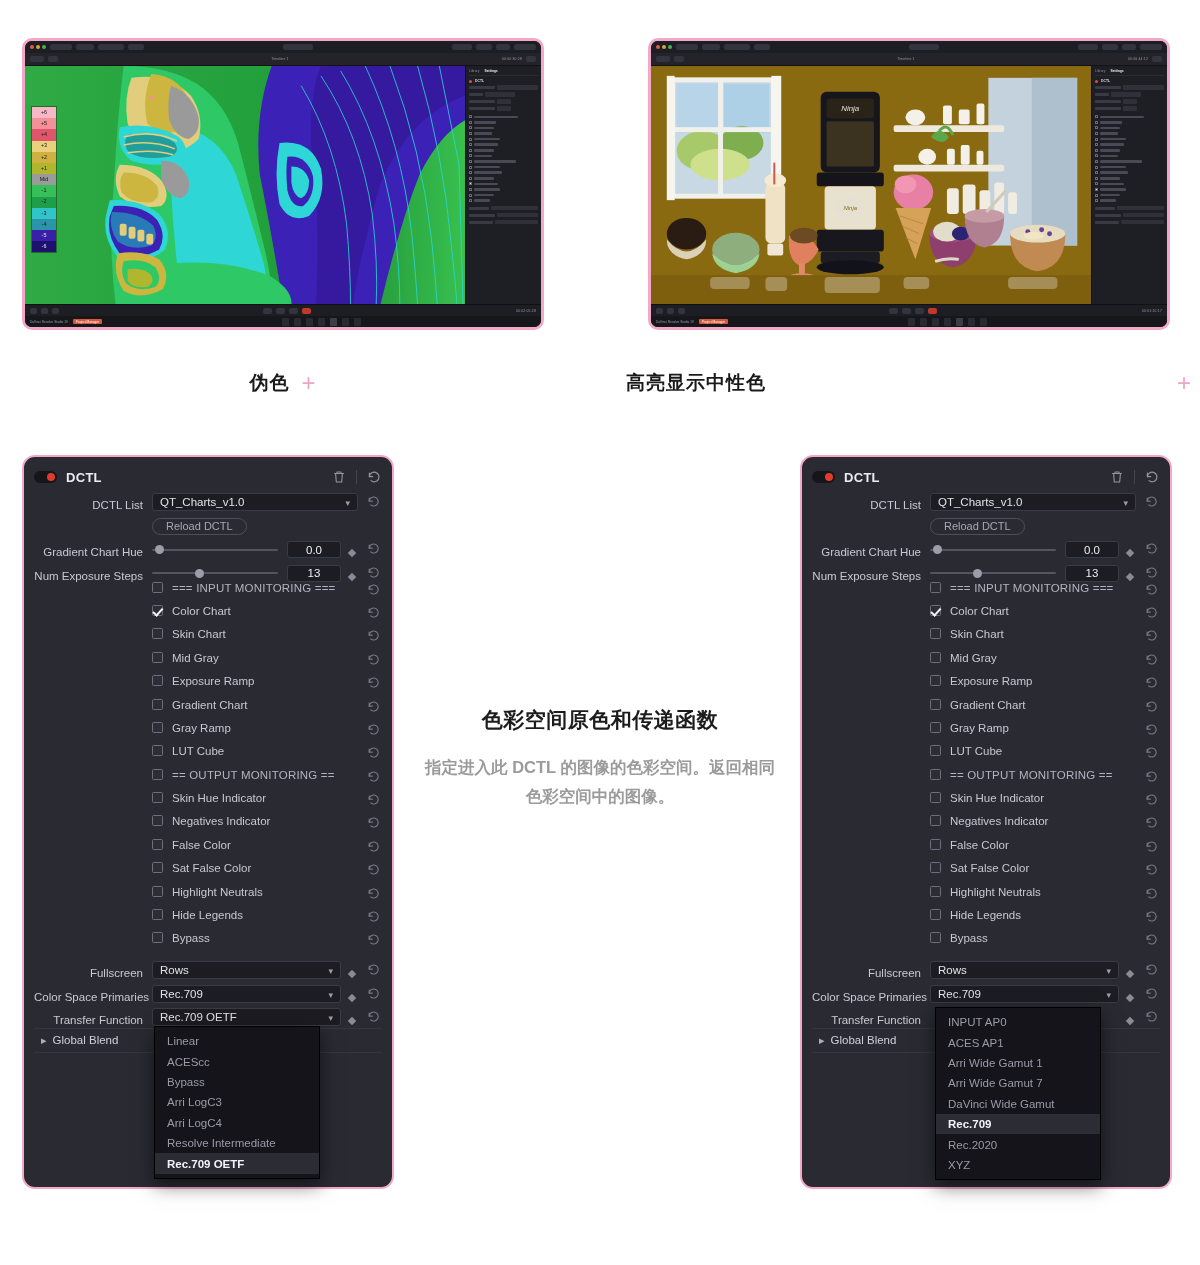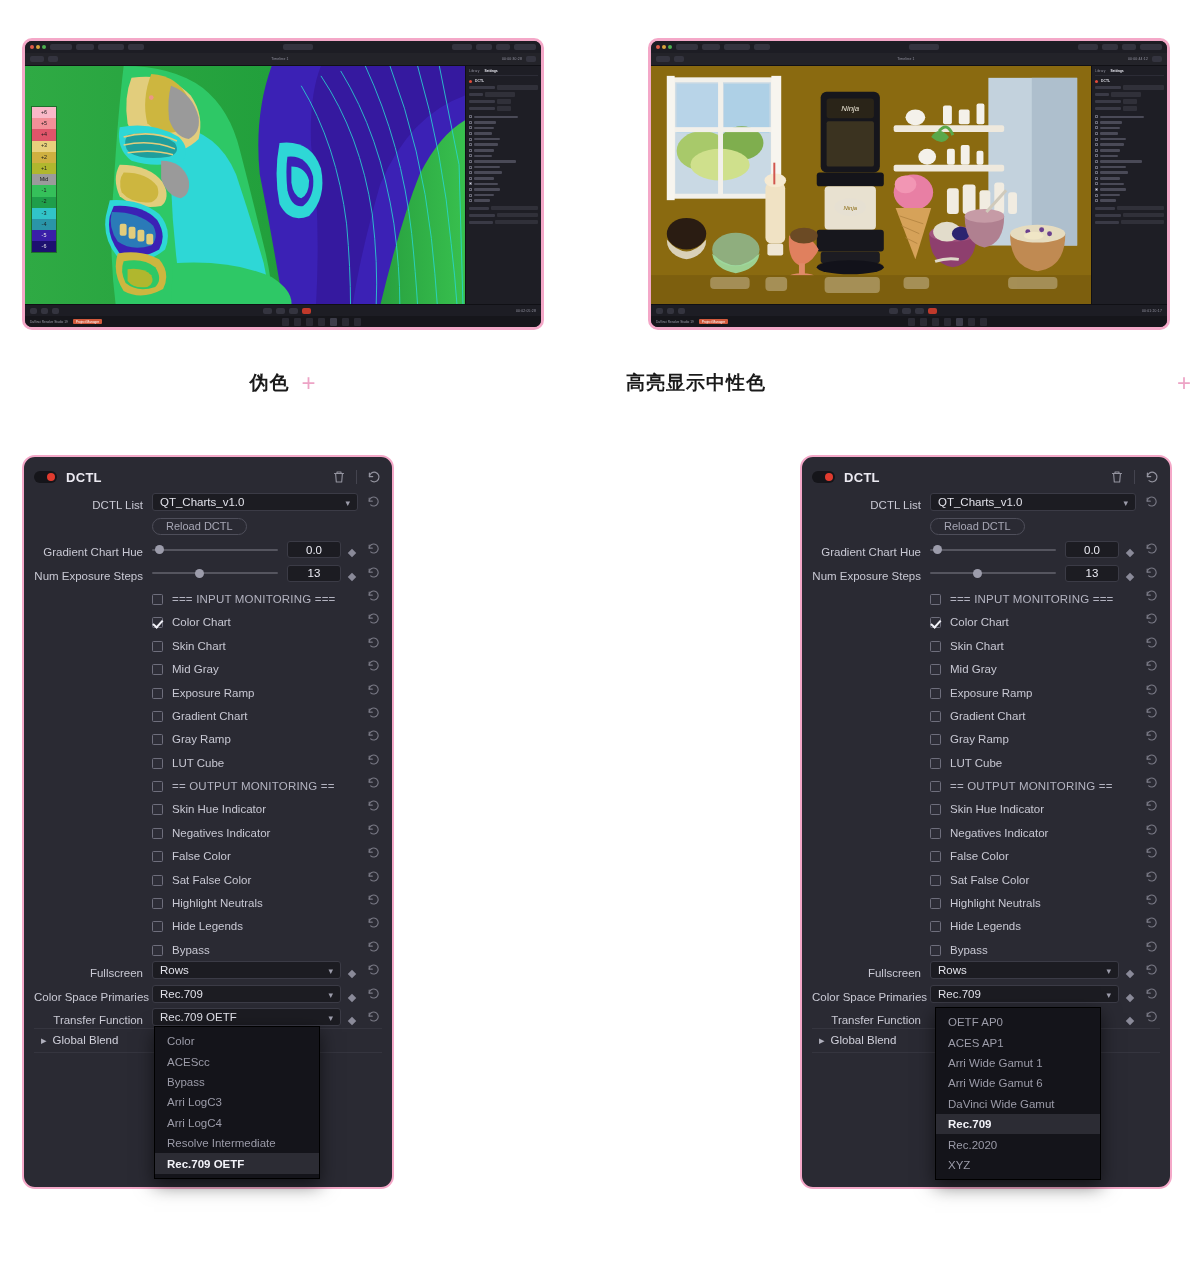--- a/index.html
+++ b/index.html
@@ -143,21 +143,21 @@
   }
   .slider { position: relative; flex: 1; height: 14px; display: flex; align-items: center; }
   .slider .track { position: absolute; left: 0; right: 0; height: 2px; background: #55555f; border-radius: 1px; }
   .slider .knob { position: absolute; width: 9px; height: 9px; border-radius: 50%; background: #9c9cab; }
   .numbox {
     width: 54px; height: 17px; background: #1c1c22; border: 1px solid #3b3b46; border-radius: 3px;
     display: flex; align-items: center; justify-content: center;
     font-size: 11.5px; color: #ececf4; margin-left: 9px; flex: none;
   }
 
-  .chk-row { display: flex; align-items: flex-end; height: 23.4px; }
+  .chk-row { display: flex; align-items: flex-start; height: 23.4px; }
   .chk-row .pad { width: 118px; flex: none; }
   .chk {
     width: 11px; height: 11px; border: 1px solid #6e6e7c; border-radius: 1.5px;
     background: #2d2d37; margin-right: 9px; flex: none; position: relative;
   }
   .chk.on::after {
     content: ""; position: absolute; left: 2px; top: 0px; width: 4px; height: 7.5px;
     border: solid #f2f2f8; border-width: 0 2px 2px 0; transform: rotate(42deg);
   }
   .chk-lbl { flex: 1; font-size: 11.5px; color: #c8c8d3; }
@@ -990,21 +990,21 @@
           </svg></span>
     </div>
 
     <div class="globalblend">
       <span class="arr">▸</span>
       <span class="t">Global Blend</span>
     </div>
   </div>
 
   <div class="dropdown" id="dd-transfer">
-    <div class="dd-item">Color</div>
+    <div class="dd-item">Linear</div>
     <div class="dd-item">ACEScc</div>
     <div class="dd-item">Bypass</div>
     <div class="dd-item">Arri LogC3</div>
     <div class="dd-item">Arri LogC4</div>
     <div class="dd-item">Resolve Intermediate</div>
     <div class="dd-item sel">Rec.709 OETF</div>
   </div>
 
   <div class="dctl" id="dctl-right">
     <div class="dctl-head">
@@ -1268,24 +1268,28 @@
           </svg></span>
     </div>
 
     <div class="globalblend">
       <span class="arr">▸</span>
       <span class="t">Global Blend</span>
     </div>
   </div>
 
   <div class="dropdown" id="dd-primaries">
-    <div class="dd-item">OETF AP0</div>
+    <div class="dd-item">INPUT AP0</div>
     <div class="dd-item">ACES AP1</div>
     <div class="dd-item">Arri Wide Gamut 1</div>
-    <div class="dd-item">Arri Wide Gamut 6</div>
+    <div class="dd-item">Arri Wide Gamut 7</div>
     <div class="dd-item">DaVinci Wide Gamut</div>
     <div class="dd-item sel">Rec.709</div>
     <div class="dd-item">Rec.2020</div>
     <div class="dd-item">XYZ</div>
   </div>
 
+  <div class="center-block">
+    <div class="center-title">色彩空间原色和传递函数</div>
+    <div class="center-body">指定进入此 DCTL 的图像的色彩空间。返回相同色彩空间中的图像。</div>
+  </div>
 
 </div>
 
 </body></html>

